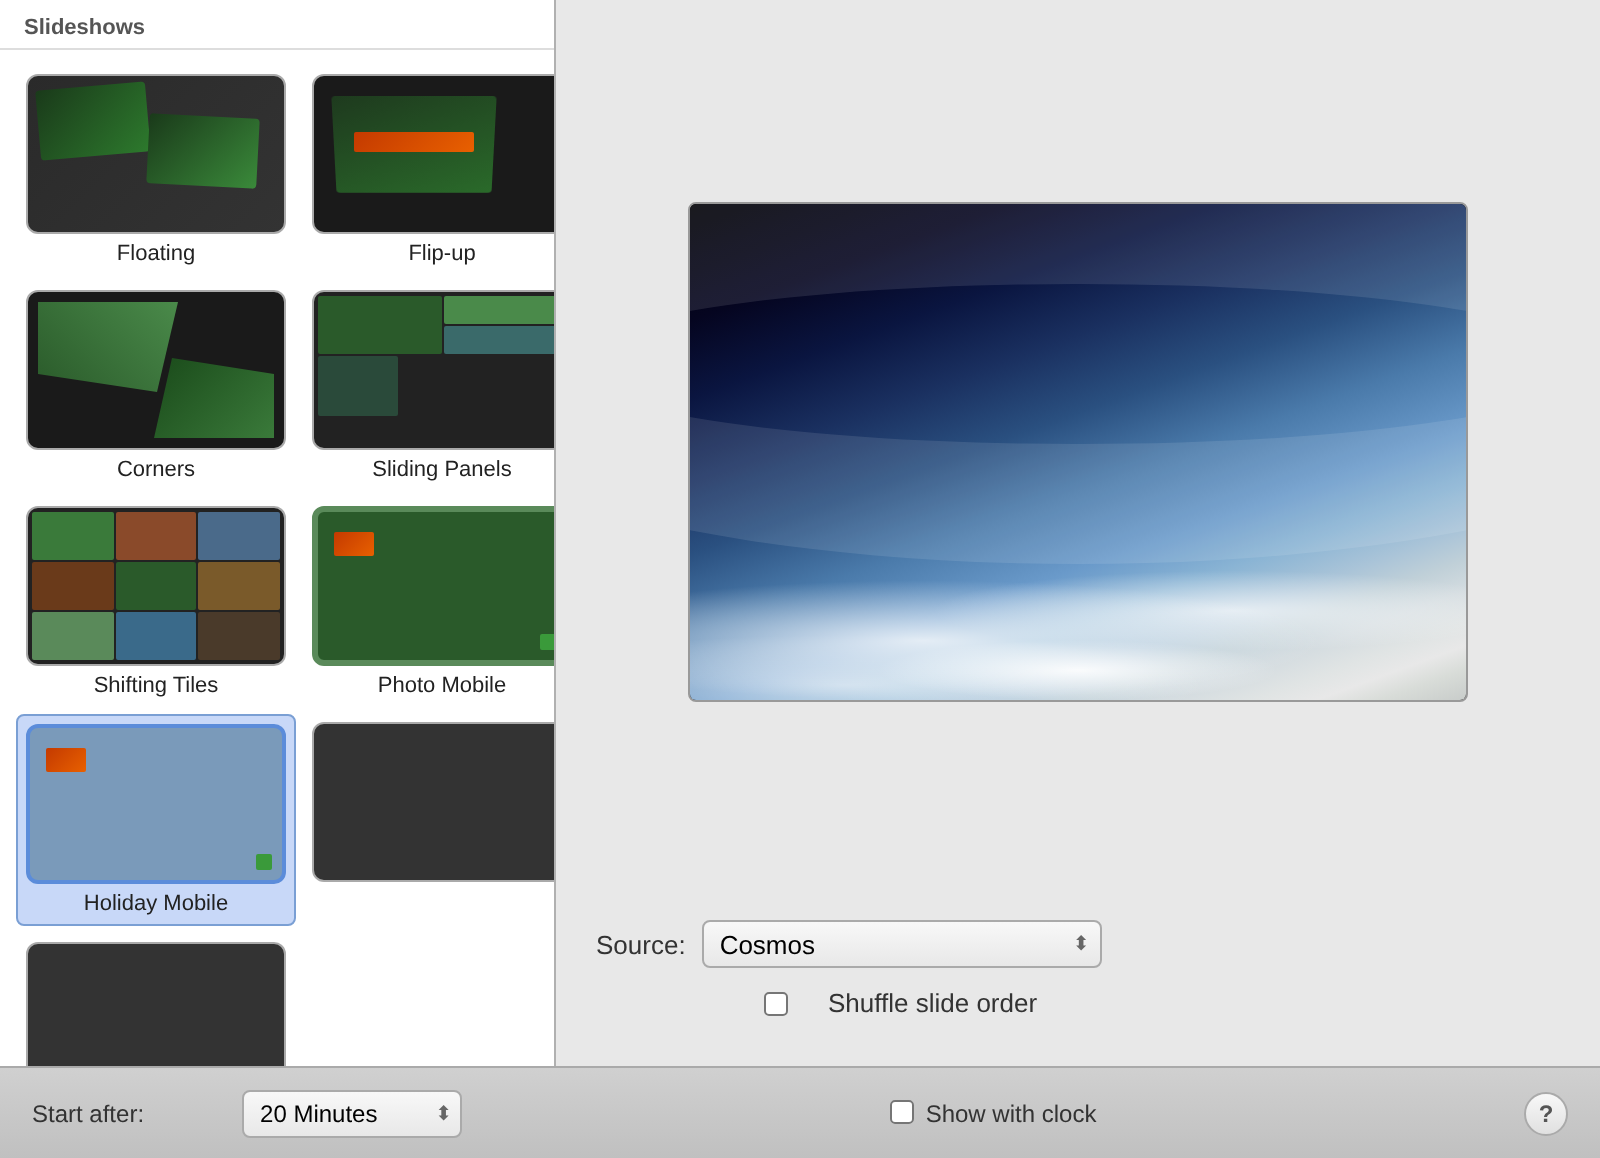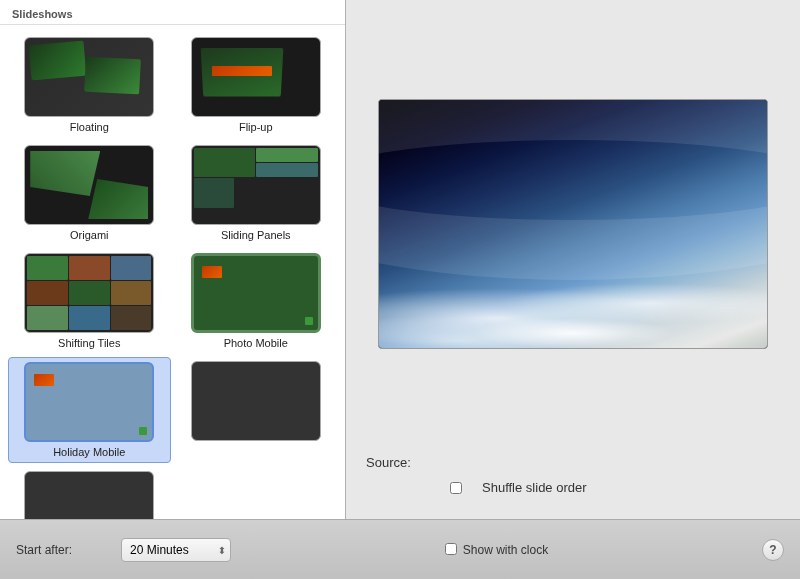--- a/index.html
+++ b/index.html
@@ -18,21 +18,21 @@
       height: 100%;
       background: #e8e8e8;
     }
     .content-area {
       display: flex;
       flex: 1;
       overflow: hidden;
     }
     
     .slideshow-panel {
-      width: 346px;
+      width: 278px;
       background: #ffffff;
       border-right: 1px solid #b0b0b0;
       display: flex;
       flex-direction: column;
     }
     .slideshow-panel-header {
       padding: 8px 12px 4px;
       font-size: 11px;
       font-weight: bold;
       color: #555;
@@ -352,21 +352,21 @@
       width: 12px;
       height: 12px;
       cursor: pointer;
     }
     .checkbox-label {
       font-size: 13px;
       color: #333;
     }
     
     .bottom-toolbar {
-      height: 60px;
+      height: 46px;
       background: linear-gradient(to bottom, #d0d0d0, #c0c0c0);
       border-top: 1px solid #aaa;
       display: flex;
       align-items: center;
       padding: 0 16px;
       gap: 12px;
     }
     .start-after-label {
       font-size: 12px;
       color: #333;
@@ -467,21 +467,21 @@
         </div>
 
         <div class="slideshow-item">
           <div class="slideshow-thumb thumb-flipup"></div>
           <span class="slideshow-label">Flip-up</span>
         </div>
 
 
         <div class="slideshow-item">
           <div class="slideshow-thumb thumb-origami"></div>
-          <span class="slideshow-label">Origami</span>
+          <span class="slideshow-label">Corners</span>
         </div>
 
         <div class="slideshow-item">
           <div class="slideshow-thumb thumb-sliding">
             <div class="thumb-sp-cell"></div>
             <div class="thumb-sp-cell"></div>
             <div class="thumb-sp-cell"></div>
             <div class="thumb-sp-cell"></div>
           </div>
           <span class="slideshow-label">Sliding Panels</span>
@@ -526,20 +526,29 @@
         <div class="preview-image">
           <div class="earth-bg">
             <div class="earth-curve"></div>
             <div class="earth-clouds"></div>
           </div>
         </div>
       </div>
       <div class="controls-area">
         <div class="source-row">
           <span class="source-label">Source:</span>
+          <div class="source-select-wrapper">
+            <select class="source-select">
+              <option>Cosmos</option>
+              <option>Nature</option>
+              <option>Plants</option>
+              <option>Abstract</option>
+              <option>Choose Folder...</option>
+            </select>
+          </div>
         </div>
         <div class="checkbox-row">
           <input type="checkbox" class="shuffle-checkbox" style="">
           <span class="checkbox-label">Shuffle slide order</span>
         </div>
       </div>
     </div>
   </div>
 
   <div class="bottom-toolbar">

